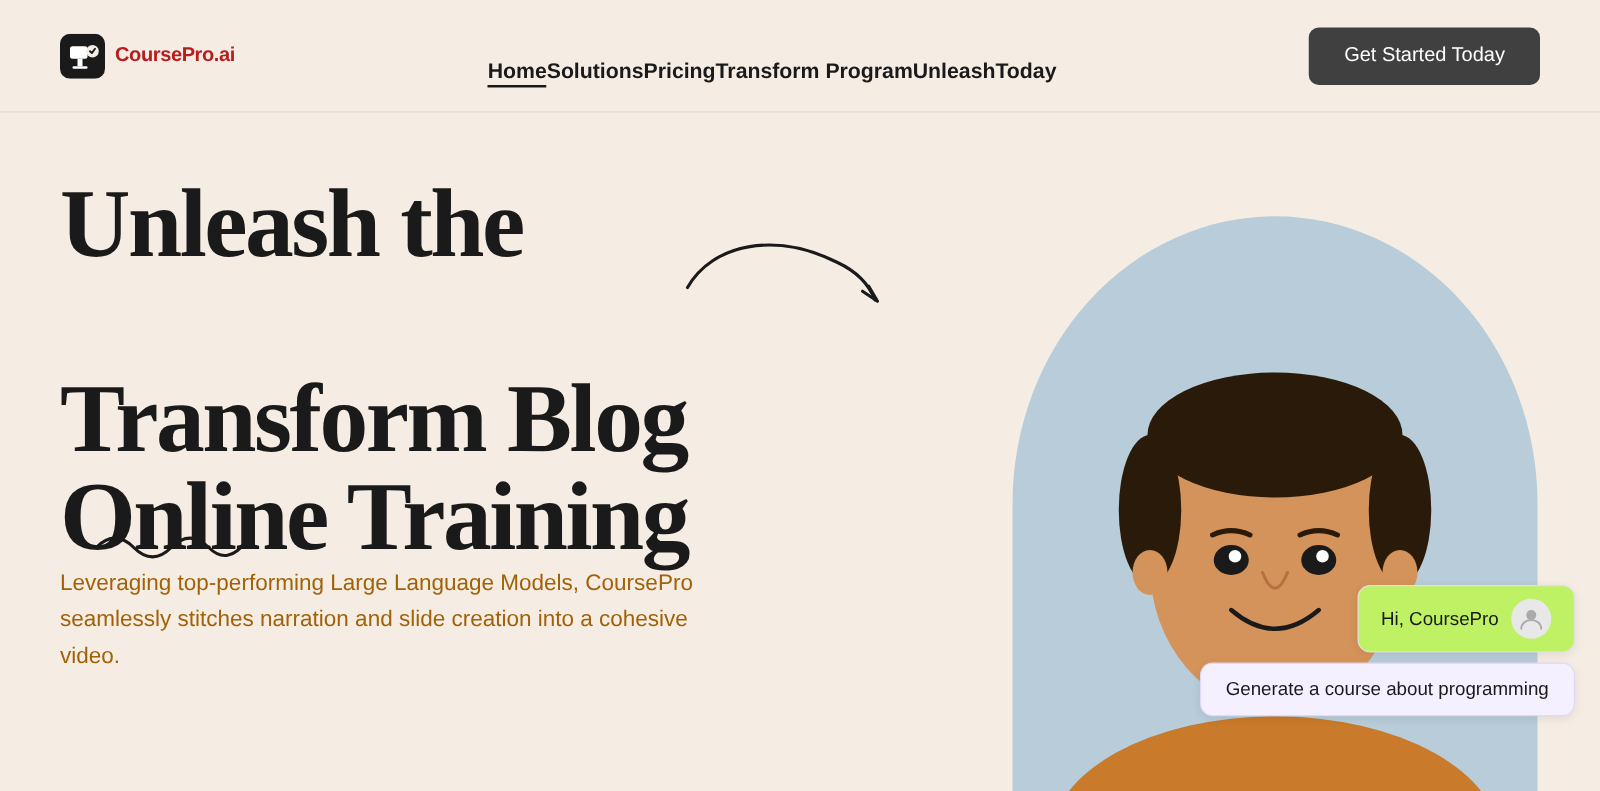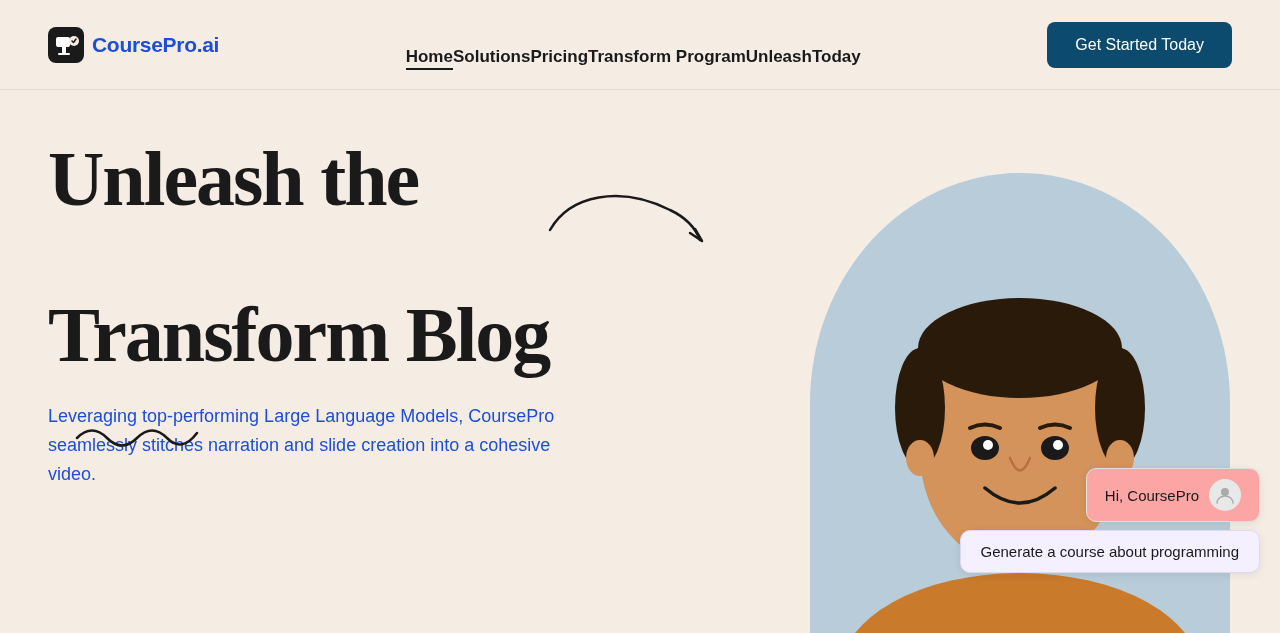--- a/index.html
+++ b/index.html
@@ -34,23 +34,23 @@
       text-decoration: none;
       color: #1a1a1a;
     }
 
     .nav-logo-icon {
       width: 36px;
       height: 36px;
     }
 
     .nav-logo-text {
-      font-size: 21px;
+      font-size: 16px;
       font-weight: 600;
-      color: #1d4ed8;
+      color: #b91c1c;
       letter-spacing: -0.3px;
     }
 
     .nav-links {
       display: flex;
       align-items: flex-start;
       list-style: none;
       margin-top: 24px;
     }
 
@@ -61,21 +61,21 @@
       font-weight: 700;
     }
 
     .nav-links li a.active {
       font-weight: 600;
       border-bottom: 2px solid #1a1a1a;
       padding-bottom: 2px;
     }
 
     .nav-cta {
-      background-color: #0c4a6e;
+      background-color: #404040;
       color: #fff !important;
       padding: 14px 28px;
       border-radius: 8px;
       font-size: 16px;
       font-weight: 500;
       text-decoration: none;
       border: none;
       cursor: pointer;
       display: inline-block;
     }
@@ -98,27 +98,26 @@
       z-index: 2;
     }
 
     .hero-title {
       font-size: 78px;
       font-weight: 800;
       line-height: 1.0;
       color: #1a1a1a;
       letter-spacing: -2px;
       font-family: Georgia, 'Times New Roman', serif;
-      margin-bottom: 28px;
     }
 
     .hero-subtitle {
       font-size: 18px;
       line-height: 1.6;
-      color: #1d4ed8;
+      color: #a16207;
       max-width: 530px;
       font-weight: 400;
     }
 
     
     .decorative-arrow {
       position: absolute;
       top: 85px;
       left: 540px;
       width: 180px;
@@ -153,21 +152,21 @@
       bottom: 60px;
       right: 20px;
       z-index: 10;
       display: flex;
       flex-direction: column;
       align-items: flex-end;
       gap: 8px;
     }
 
     .chat-greeting {
-      background-color: #fca5a5;
+      background-color: #bef264;
       border: 1px solid #e0e0e0;
       border-radius: 10px;
       padding: 10px 18px;
       font-size: 15px;
       color: #1a1a1a;
       display: flex;
       align-items: center;
       gap: 10px;
       box-shadow: 0 2px 8px rgba(0,0,0,0.08);
     }
@@ -234,20 +233,21 @@
 
   <button class="nav-cta">Get Started Today</button>
 </nav>
 
 <section class="hero">
   <div class="hero-content">
     <h1 class="hero-title">
       <span>Unleash the</span><br>
       <br>
       <span>Transform Blog</span><br>
+      <span>Online Training</span>
     </h1>
 
     <p class="hero-subtitle">Leveraging top-performing Large Language Models, CoursePro seamlessly stitches narration and slide creation into a cohesive video.</p>
   </div>
 
   <svg class="decorative-arrow" viewBox="0 0 180 80" fill="none" xmlns="http://www.w3.org/2000/svg">
     <path d="M10 55 C30 20, 80 10, 130 35 C145 42, 155 52, 160 65" stroke="#1a1a1a" stroke-width="2.5" fill="none" stroke-linecap="round"></path>
     <path d="M150 58 L162 66 L155 54" stroke="#1a1a1a" stroke-width="2.5" fill="none" stroke-linecap="round" stroke-linejoin="round"></path>
   </svg>
 

